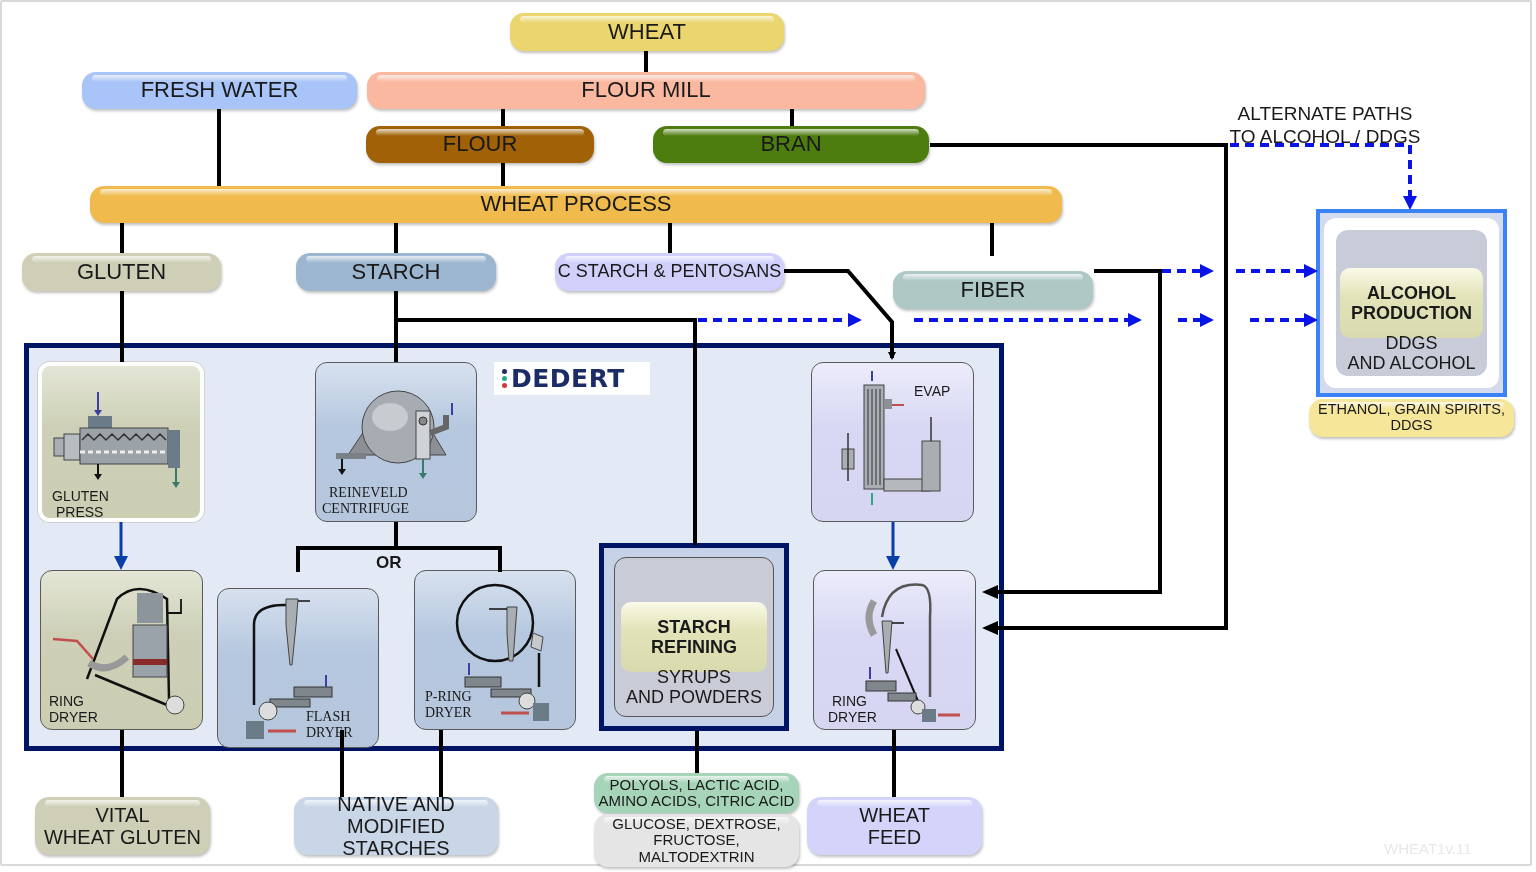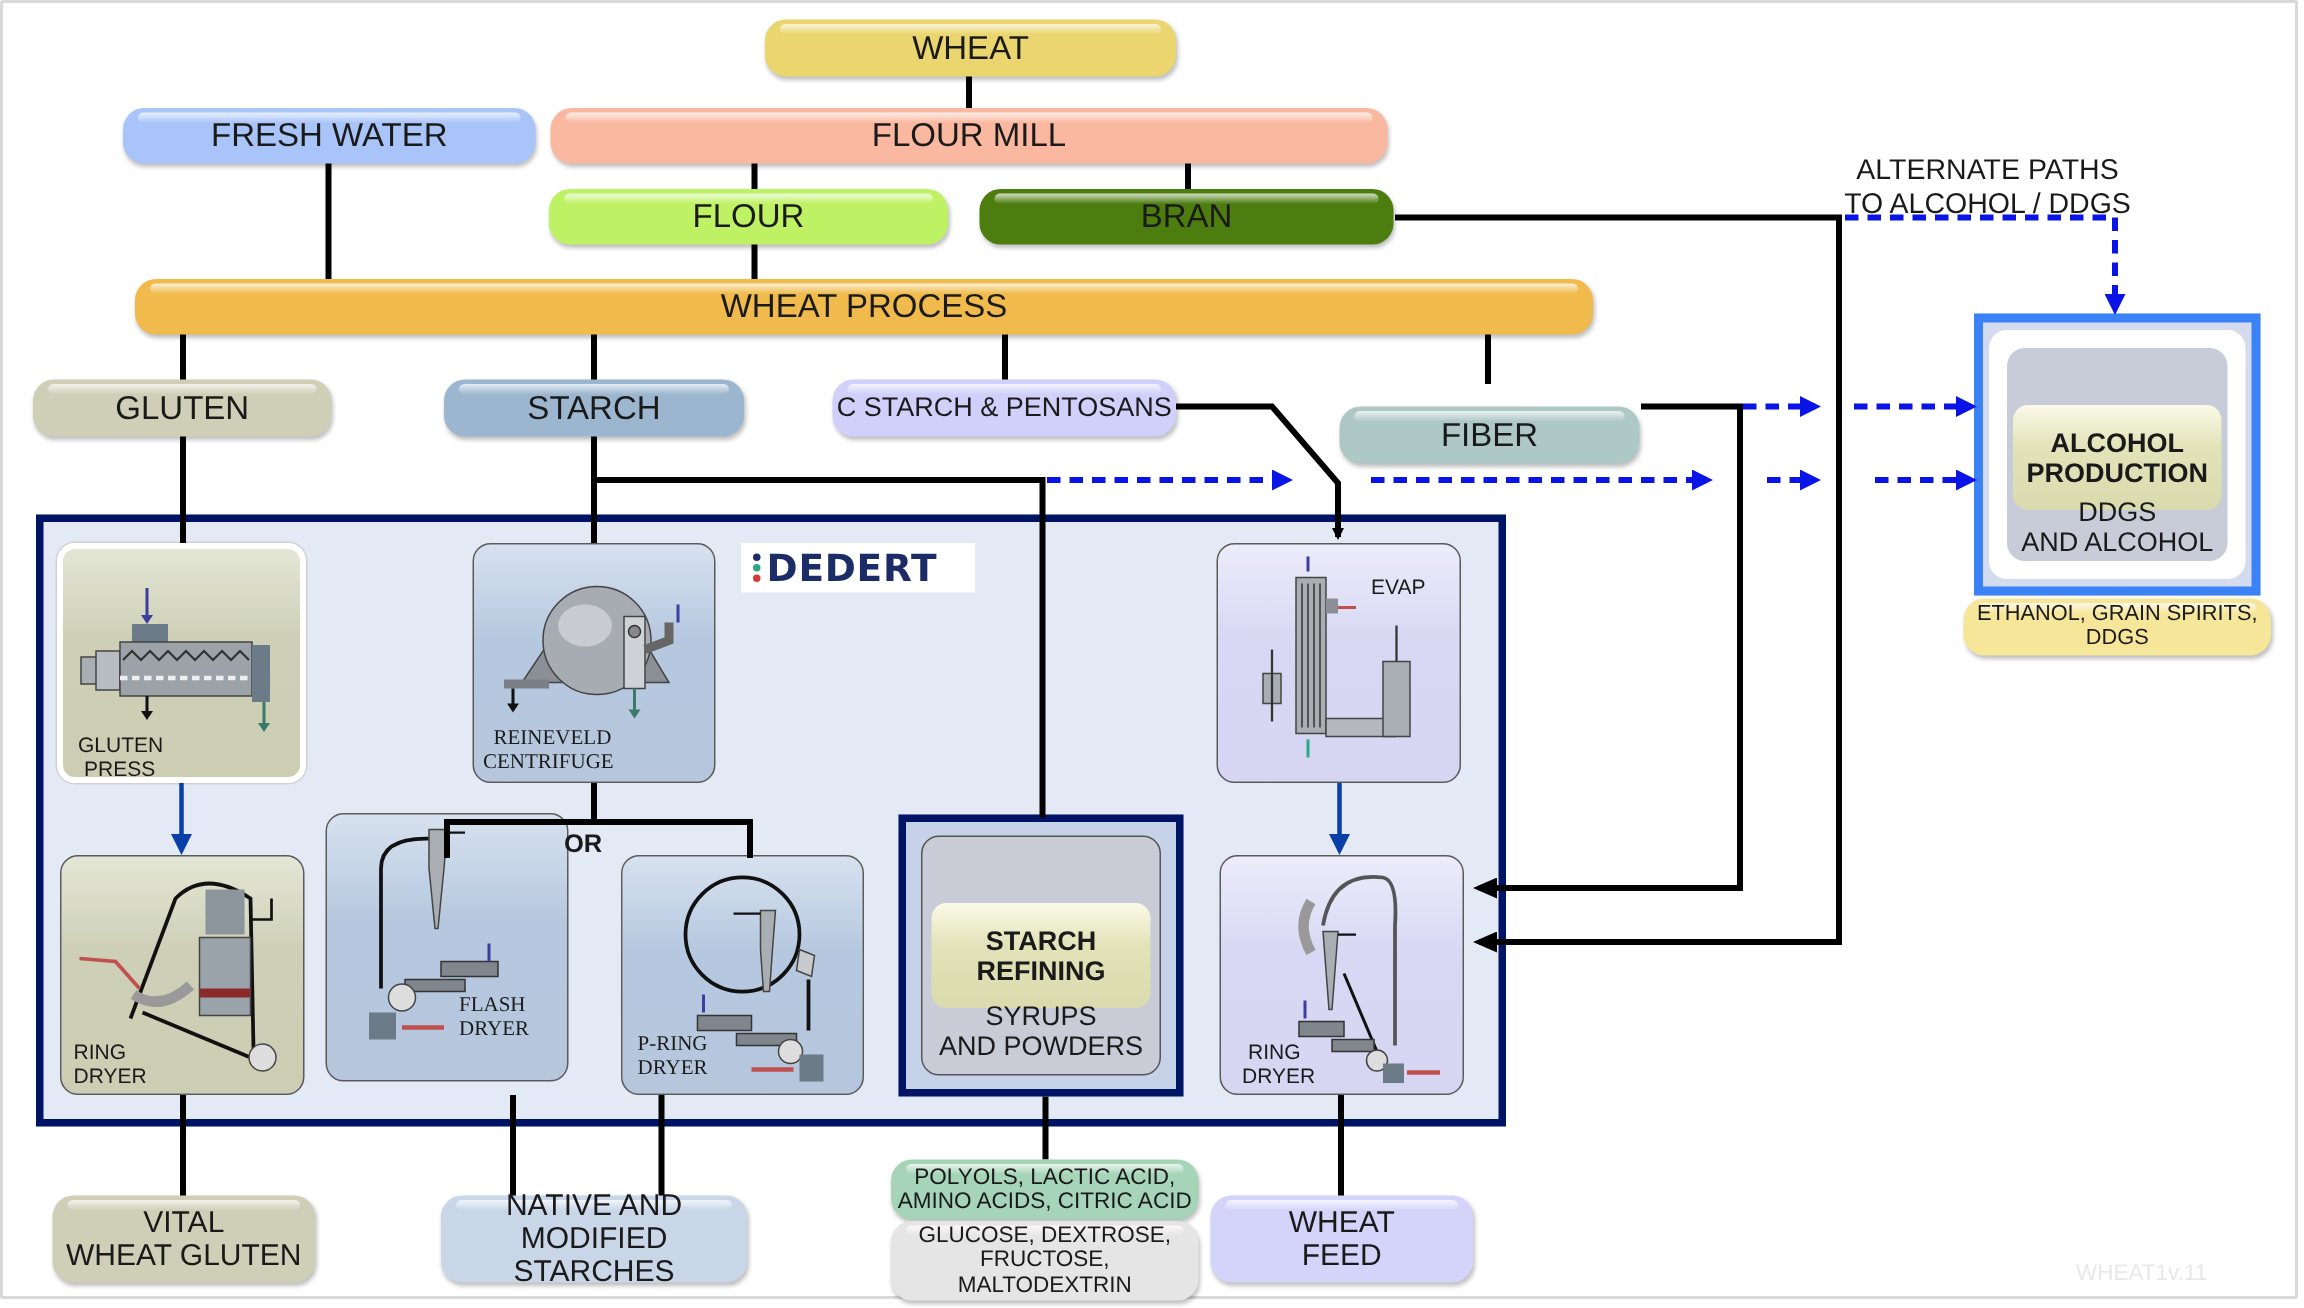--- a/index.html
+++ b/index.html
@@ -18,21 +18,21 @@
   .equip { position: absolute; border-radius: 12px; border: 1.5px solid #5a5a5a; box-sizing: border-box; z-index: 2; overflow: hidden; }
   .equip .lbl { position: absolute; font-size: 14px; color: #1a1a1a; line-height: 1.15; }
   .eq-green { background: linear-gradient(to bottom, #e4e6d6, #cdd0b6 40%, #ccceb4); }
   .eq-blue { background: linear-gradient(to bottom, #d7e1ef, #b6c8df 40%, #b5c6dd); font-family: Liberation Serif, serif; }
   .eq-violet { background: linear-gradient(to bottom, #ececfb, #d8d8f4 40%, #d6d6f2); }
   .glutenpress { border: 4px solid #ffffff; box-shadow: 0 0 0 1px #d0d0d0; }
   .refine-outer { position: absolute; left: 599px; top: 543px; width: 190px; height: 188px; background: #c6d2e8; border: 5px solid #001466; box-sizing: border-box; z-index: 2; }
   .refine-inner { position: absolute; left: 10px; top: 9px; right: 10px; bottom: 9px; border-radius: 12px; background: #c9ccd6; border: 1.5px solid #555; box-sizing: border-box; }
   .refine-title { position: absolute; left: 6px; right: 6px; top: 44px; height: 70px; border-radius: 10px; background: linear-gradient(to bottom, #fafae8, #e2e3b8 40%, #d9dbaf); display: flex; align-items: center; justify-content: center; text-align: center; font-weight: bold; font-size: 18px; color: #1a1a1a; line-height: 1.12; }
   .refine-sub { position: absolute; left: 0; right: 0; bottom: 8px; text-align: center; font-size: 18px; color: #1a1a1a; line-height: 1.15; }
-  .alc-outer { position: absolute; left: 1316px; top: 209px; width: 191px; height: 188px; background: #d4dbef; border: 6px solid #3b82f6; box-sizing: border-box; z-index: 2; }
+  .alc-outer { position: absolute; left: 1316px; top: 209px; width: 191px; height: 188px; background: #d4dbef; border: 4px solid #3b82f6; box-sizing: border-box; z-index: 2; }
   .alc-white { position: absolute; left: 4px; top: 5px; right: 4px; bottom: 5px; border-radius: 12px; background: #ffffff; }
   .alc-inner { position: absolute; left: 12px; top: 12px; right: 12px; bottom: 12px; border-radius: 12px; background: #c8ccd8; }
   .alc-title { position: absolute; left: 4px; right: 4px; top: 38px; height: 70px; border-radius: 10px; background: linear-gradient(to bottom, #fafae8, #e2e3b8 40%, #d9dbaf); display: flex; align-items: center; justify-content: center; text-align: center; font-weight: bold; font-size: 18px; color: #1a1a1a; line-height: 1.12; }
   .alc-sub { position: absolute; left: 0; right: 0; bottom: 2px; text-align: center; font-size: 18px; color: #1a1a1a; line-height: 1.15; }
   .alt-label { position: absolute; left: 1222px; top: 103px; width: 206px; text-align: center; font-size: 19px; color: #1a1a1a; line-height: 1.2; z-index: 4; }
   .or-label { position: absolute; left: 376px; top: 553px; font-weight: bold; font-size: 17px; color: #1a1a1a; z-index: 4; }
   .logo { position: absolute; left: 494px; top: 362px; width: 156px; height: 33px; background: #ffffff; z-index: 3; display: flex; align-items: center; }
   .logo .dots { width: 10px; margin-left: 5px; margin-right: 2px; display: flex; flex-direction: column; align-items: center; gap: 2px; }
   .logo .dots i { display: block; width: 5px; height: 5px; border-radius: 50%; }
   .logo .word { font-family: "DejaVu Sans", sans-serif; font-weight: bold; font-size: 25px; color: #1c2c66; letter-spacing: 0.5px; }
@@ -109,21 +109,21 @@
     <path d="M42 84 Q60 96 80 78" stroke="#999" stroke-width="7" fill="none"></path>
     <line x1="48" y1="96" x2="120" y2="126" stroke="#111" stroke-width="2.5"></line>
     <circle cx="128" cy="126" r="9" fill="#ddd" stroke="#444"></circle>
   </svg>
   <div class="lbl" style="left:8px;top:122px">
     <div>RING</div>
     <div>DRYER</div>
   </div>
 </div>
 
-<div class="equip eq-blue" style="left:217px;top:542px;width:162px;height:179px;padding-left:34px;">
+<div class="equip eq-blue" style="left:217px;top:588px;width:162px;height:160px;padding-left:34px;">
   <svg class="icon" width="150" height="145" style="left:6px;top:6px" viewBox="0 0 150 145">
     <path d="M30 110 L30 30 Q30 10 60 10 L66 10" stroke="#111" stroke-width="2.5" fill="none"></path>
     <path d="M62 4 L74 4 L72 30 L68 70 L66 70 L62 30 Z" fill="#a9aeb3" stroke="#444"></path>
     <line x1="74" y1="6" x2="86" y2="6" stroke="#111" stroke-width="1.5"></line>
     <rect x="70" y="92" width="38" height="10" fill="#7f878d" stroke="#333"></rect>
     <rect x="46" y="104" width="40" height="8" fill="#7f878d" stroke="#333"></rect>
     <line x1="102" y1="80" x2="102" y2="92" stroke="#3b3fa0" stroke-width="2"></line>
     <circle cx="44" cy="116" r="9" fill="#ddd" stroke="#444"></circle>
     <rect x="22" y="126" width="18" height="18" fill="#6b7b88"></rect>
     <line x1="44" y1="136" x2="72" y2="136" stroke="#c0504d" stroke-width="3"></line>
@@ -291,21 +291,21 @@
 
 <div class="pill big" style="left:510px;top:13px;width:274px;height:38px;background:#ead56e;">
     <span>WHEAT</span>
   </div>
 <div class="pill big" style="left:82px;top:72px;width:275px;height:37px;background:#a8c4f8;">
     <span>FRESH WATER</span>
   </div>
 <div class="pill big" style="left:367px;top:72px;width:558px;height:37px;background:#fbb8a0;">
     <span style="margin-left:-playing">FLOUR MILL</span>
   </div>
-<div class="pill big" style="left:366px;top:126px;width:266px;height:37px;background:#bef264;">
+<div class="pill big" style="left:366px;top:126px;width:228px;height:37px;background:#a16207;">
     <span>FLOUR</span>
   </div>
 <div class="pill big" style="left:653px;top:126px;width:276px;height:37px;background:#4d7c0f;">
     <span>BRAN</span>
   </div>
 <div class="pill big" style="left:90px;top:186px;width:972px;height:37px;background:#f0bb4c;">
     <span>WHEAT PROCESS</span>
   </div>
 
 <div class="pill big" style="left:22px;top:253px;width:199px;height:38px;background:#cfcfb7;">

